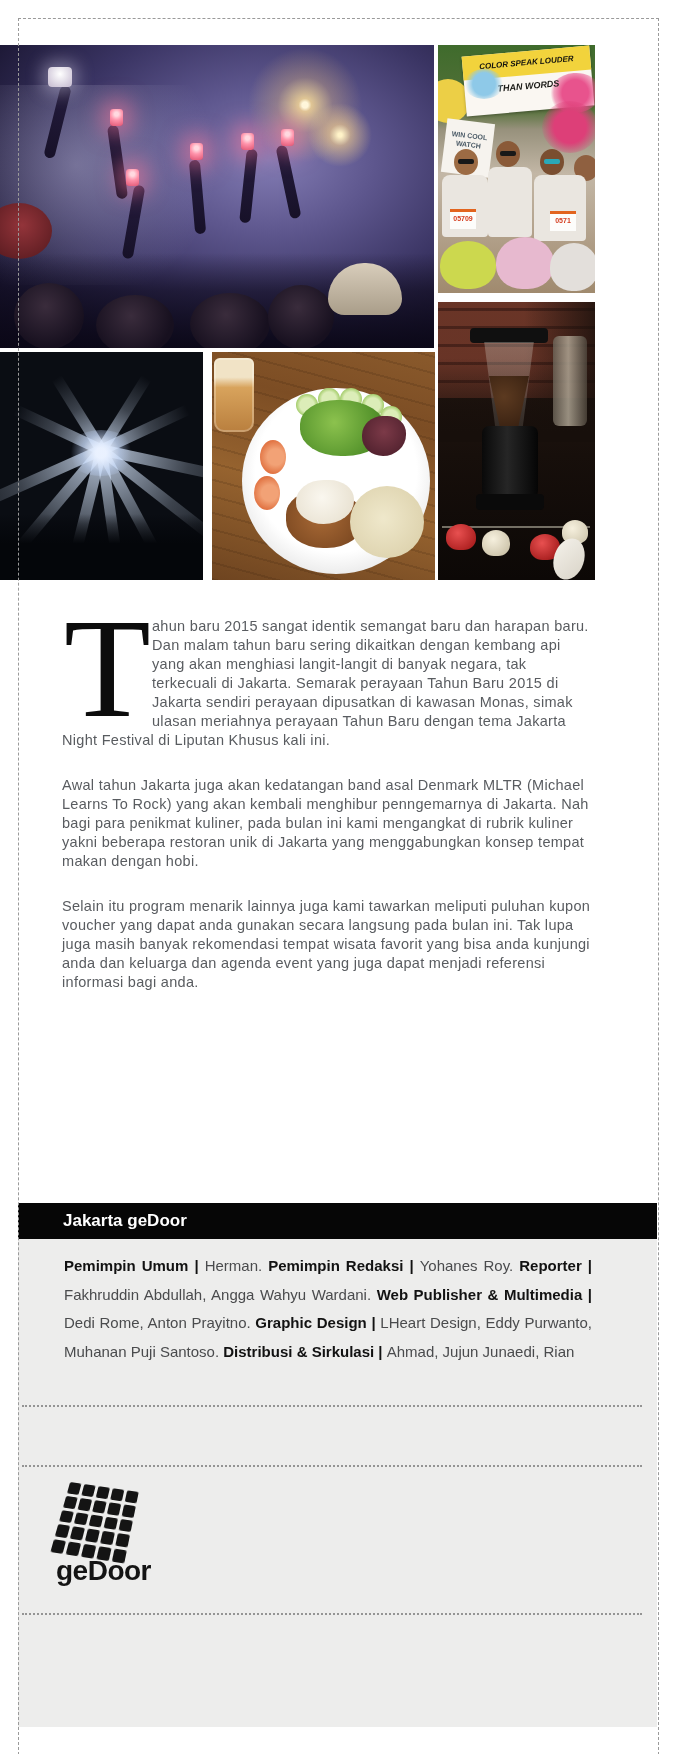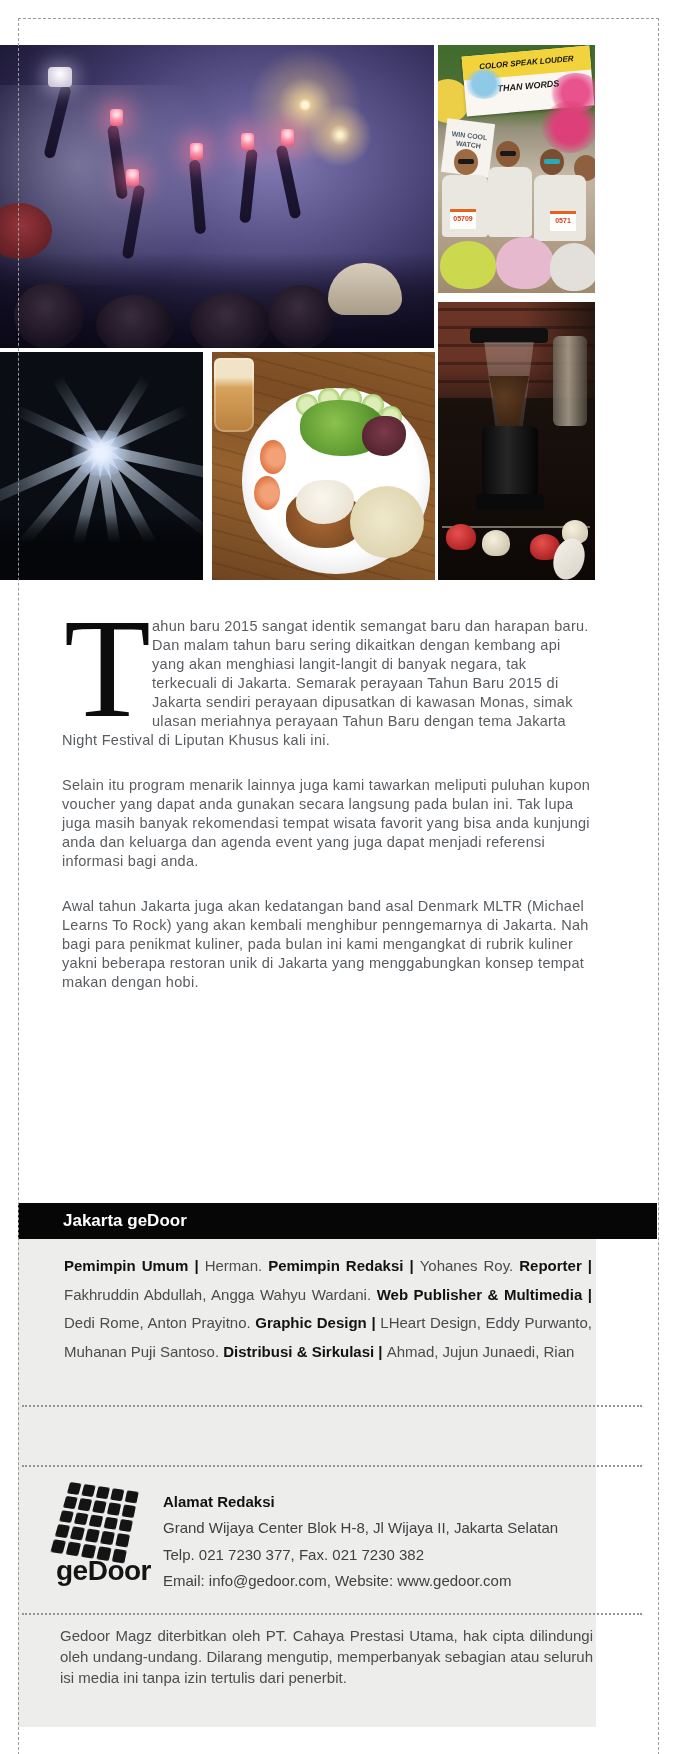--- a/index.html
+++ b/index.html
@@ -112,21 +112,21 @@
         background:linear-gradient(120deg,#f4f1ea,#d9d4c8);}
   
   .body-col{position:absolute;left:62px;top:617px;width:531px;z-index:6;}
   .body-col p{margin:0 0 26px 0;font-size:14.5px;line-height:19px;letter-spacing:.3px;color:#595c60;}
   .dropcap{float:left;font-family:"Liberation Serif",serif;font-size:142px;line-height:97px;
         height:97px;width:88px;color:#0c0c0c;margin:3px 0 0 2px;}
   .signoff{font-style:italic;}
   
   .redaksi-bar{position:absolute;left:18px;top:1203px;width:639px;height:36px;background:#060606;z-index:6;}
   .redaksi-bar .bar-title{color:#fff;font-weight:bold;font-size:17px;line-height:36px;padding-left:45px;}
-  .gray-box{position:absolute;left:18px;top:1239px;width:578px;height:488px;background:#ededec;z-index:5;}
+  .gray-box{position:absolute;left:18px;top:1239px;width:639px;height:488px;background:#ededec;z-index:5;}
   .credits{position:absolute;left:46px;top:13px;width:528px;margin:0;text-align:justify;
         font-size:15px;line-height:28.5px;color:#4a4b4d;}
   .credits b, .marketing b{color:#121212;}
   .dotted{position:absolute;left:4px;width:620px;height:0;border-top:2px dotted #949494;}
   .dot1{top:166px;} .dot2{top:226px;} .dot3{top:374px;}
   .marketing{position:absolute;left:46px;top:181px;width:528px;margin:0;font-size:15px;color:#4a4b4d;}
   .logo-grid{position:absolute;left:42px;top:244px;width:72px;height:76px;
         transform:perspective(300px) rotateX(18deg) rotateZ(9deg) skewX(-4deg);
         display:grid;grid-template-columns:repeat(5,1fr);grid-template-rows:repeat(5,1fr);gap:3px;}
   .logo-grid div{background:#141414;border-radius:2px;}
@@ -242,22 +242,22 @@
     <div class="cupshape" style="left:8px;top:222px;width:30px;height:26px;background:radial-gradient(circle at 40% 35%, #e85050, #b02222 75%);"></div>
     <div class="cupshape" style="left:92px;top:232px;width:30px;height:26px;background:radial-gradient(circle at 40% 35%, #e85050, #a81f1f 75%);"></div>
     <div class="cupshape" style="left:44px;top:228px;width:28px;height:26px;background:radial-gradient(circle at 40% 35%, #f6f0de, #cfc6ad 75%);"></div>
     <div class="cupshape" style="left:124px;top:218px;width:26px;height:24px;background:radial-gradient(circle at 40% 35%, #f6f0de, #d4ccb4 75%);"></div>
     <div class="saucer"></div>
   </div>
 
 
   <div class="body-col">
     <p><span class="dropcap">T</span><span>ahun baru 2015 sangat identik semangat baru dan harapan baru. Dan malam tahun baru sering dikaitkan dengan kembang api yang akan menghiasi langit-langit di banyak negara, tak terkecuali di Jakarta. Semarak perayaan Tahun Baru 2015 di Jakarta sendiri perayaan dipusatkan di kawasan Monas, simak ulasan meriahnya perayaan Tahun Baru dengan tema Jakarta Night Festival di Liputan Khusus kali ini.</span></p>
+    <p>Awal tahun Jakarta juga akan kedatangan band asal Denmark MLTR (Michael Learns To Rock) yang akan kembali menghibur penngemarnya di Jakarta. Nah bagi para penikmat kuliner, pada bulan ini kami mengangkat di rubrik kuliner yakni beberapa restoran unik di Jakarta yang menggabungkan konsep tempat makan dengan hobi.</p>
     <p>Selain itu program menarik lainnya juga kami tawarkan meliputi puluhan kupon voucher yang dapat anda gunakan secara langsung pada bulan ini. Tak lupa juga masih banyak rekomendasi tempat wisata favorit yang bisa anda kunjungi anda dan keluarga dan agenda event yang juga dapat menjadi referensi informasi bagi anda.</p>
-    <p>Awal tahun Jakarta juga akan kedatangan band asal Denmark MLTR (Michael Learns To Rock) yang akan kembali menghibur penngemarnya di Jakarta. Nah bagi para penikmat kuliner, pada bulan ini kami mengangkat di rubrik kuliner yakni beberapa restoran unik di Jakarta yang menggabungkan konsep tempat makan dengan hobi.</p>
   </div>
 
   <div class="redaksi-bar">
     <div class="bar-title">Jakarta geDoor</div>
   </div>
 
   <div class="gray-box">
     <p class="credits"><b>Pemimpin Umum | </b><span>Herman. </span><b>Pemimpin Redaksi | </b><span>Yohanes Roy. </span><b>Reporter | </b><span>Fakhruddin Abdullah, Angga Wahyu Wardani. </span><b>Web Publisher &amp; Multimedia | </b><span>Dedi Rome, Anton Prayitno. </span><b>Graphic Design | </b><span>LHeart Design, Eddy Purwanto, Muhanan Puji Santoso. </span><b>Distribusi &amp; Sirkulasi | </b><span>Ahmad, Jujun Junaedi, Rian</span></p>
 
     <div class="dotted dot1"></div>
@@ -287,26 +287,19 @@
         <div></div>
         <div></div>
       <div></div>
         <div></div>
         <div></div>
         <div></div>
         <div></div>
     </div>
     <div class="logo-text">geDoor</div>
 
-    <div class="address">
-      <div class="addr-title">Alamat Redaksi</div>
-      <div>Grand Wijaya Center Blok H-8, Jl Wijaya II, Jakarta Selatan</div>
-      <div>Telp. 021 7230 377, Fax. 021 7230 382</div>
-      <div>Email: info@gedoor.com, Website: www.gedoor.com</div>
-    </div>
 
     <div class="dotted dot3"></div>
 
-    <p class="copyright">Gedoor Magz diterbitkan oleh PT. Cahaya Prestasi Utama, hak cipta dilindungi oleh undang-undang. Dilarang mengutip, memperbanyak sebagian atau seluruh isi media ini tanpa izin tertulis dari penerbit.</p>
   </div>
 
   <div class="dashed-frame"></div>
 </div>
 
 </body></html>

